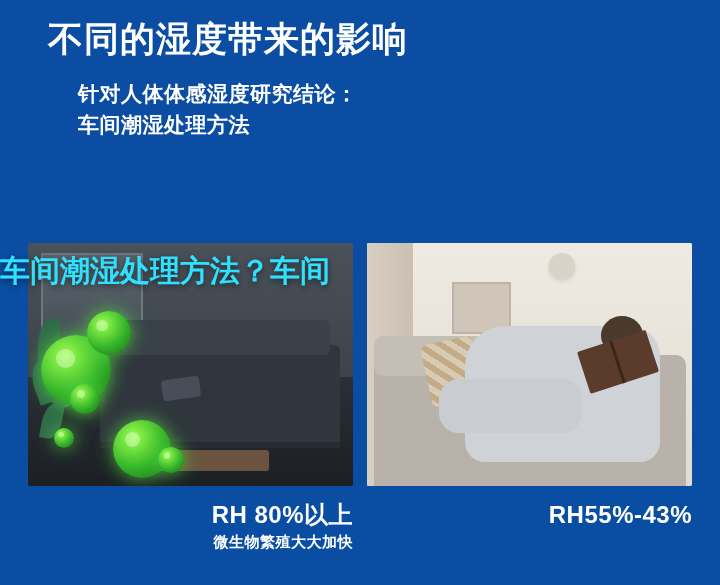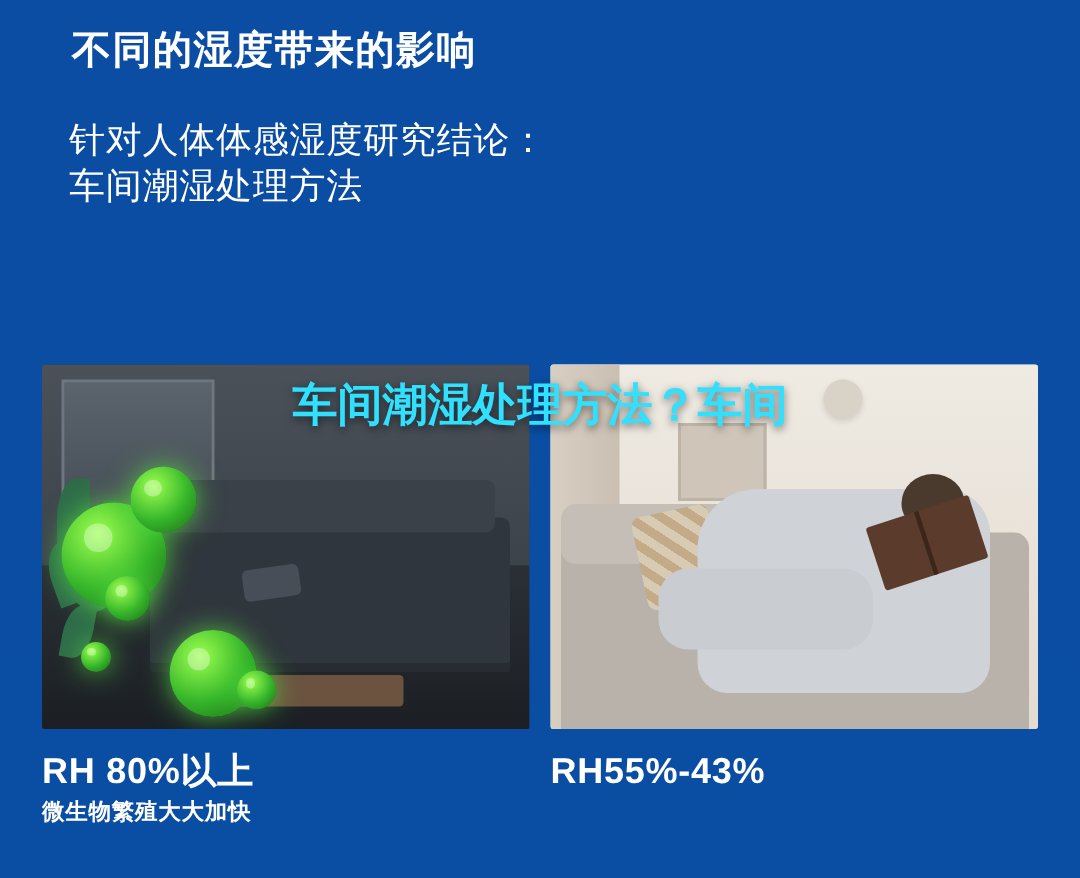--- a/index.html
+++ b/index.html
@@ -10,32 +10,32 @@
     overflow:hidden;
     position:relative;
   }
   .poster{
     position:absolute;inset:0;
     background:linear-gradient(180deg,#0a4da2 0%,#0a4da2 55%,#0a4ea3 100%);
   }
   
   .headline{
     position:absolute;left:48px;top:16px;
-    font-size:26px;font-weight:700;color:#ffffff;
+    font-size:35px;font-weight:700;color:#ffffff;
     letter-spacing:1px;
     white-space:nowrap;
   }
   
   .subtext{
     position:absolute;left:46px;top:78px;
     color:#ffffff;
   }
   .subtext .line{
-    font-size:24px;font-weight:400;line-height:31px;
-    letter-spacing:.5px;white-space:nowrap;
+    font-size:21px;font-weight:700;line-height:31px;
+    letter-spacing:.5px;white-space:nowrap;margin-left:32px;
   }
   .subtext .line.hl{color:#ffffff;}
   
   .photos{
     position:absolute;left:28px;top:243px;
     width:664px;height:243px;
     display:flex;gap:14px;
   }
   .photo{
     position:relative;overflow:hidden;
@@ -77,33 +77,32 @@
   .pr-sofa:before{content:"";position:absolute;left:0;top:-14%;width:40%;height:30%;background:#c5beb6;border-radius:10px;}
   .pr-pillow{position:absolute;left:18%;top:40%;width:16%;height:26%;background:repeating-linear-gradient(45deg,#d8cbb4 0 6px,#c2ab86 6px 12px);border-radius:6px;transform:rotate(-12deg);}
   .pr-person{position:absolute;left:30%;top:34%;width:60%;height:56%;background:#cfd2d6;border-radius:40px 30px 20px 20px;}
   .pr-legs{position:absolute;left:22%;top:56%;width:44%;height:22%;background:#c9ccd1;border-radius:20px;}
   .pr-book{position:absolute;left:66%;top:40%;width:22%;height:18%;background:#5b3b2b;transform:rotate(-18deg);border-radius:2px;}
   .pr-book:after{content:"";position:absolute;left:48%;top:0;width:4%;height:100%;background:#3c2619;}
   .pr-hair{position:absolute;left:72%;top:30%;width:13%;height:16%;background:#4a3a2e;border-radius:50%;}
   
   .overlay-title{
     position:absolute;left:0;right:0;top:252px;
-    text-align:center;
     color:#2fe1ff;
     font-size:30px;font-weight:700;
     line-height:38px;
     text-shadow:0 2px 6px rgba(0,0,0,.55);
     pointer-events:none;
   }
   
   .captions{
     position:absolute;left:28px;top:500px;width:664px;height:70px;
     display:flex;gap:14px;color:#ffffff;
   }
-  .cap{flex:1 1 0;text-align:left;}
+  .cap{flex:1 1 0;text-align:right;}
   .cap .big{font-size:24px;font-weight:700;letter-spacing:.5px;line-height:30px;}
   .cap .small{font-size:15px;font-weight:700;line-height:24px;letter-spacing:.5px;}
 </style>
 </head>
 <body>
 
 <div class="poster">
 
   <div class="headline">不同的湿度带来的影响</div>
 

